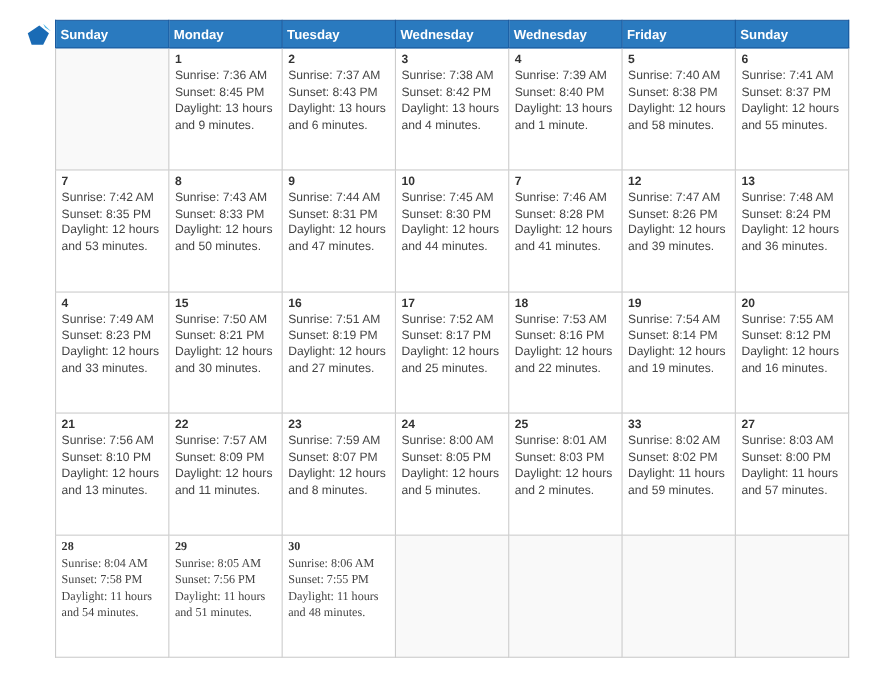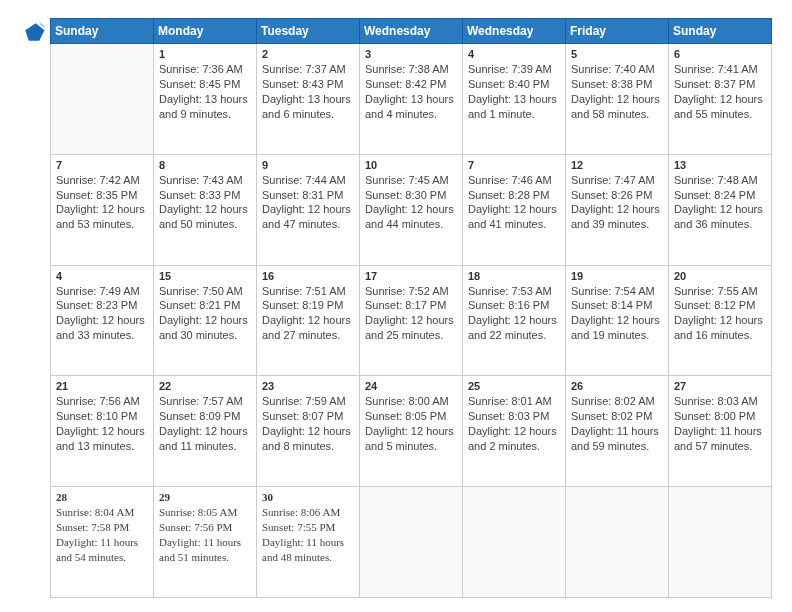--- a/index.html
+++ b/index.html
@@ -234,21 +234,21 @@
           </td>
           <td>
             <span class="day-num">24</span>
             <div class="day-info">Sunrise: 8:00 AM<br>Sunset: 8:05 PM<br>Daylight: 12 hours<br>and 5 minutes.</div>
           </td>
           <td>
             <span class="day-num">25</span>
             <div class="day-info">Sunrise: 8:01 AM<br>Sunset: 8:03 PM<br>Daylight: 12 hours<br>and 2 minutes.</div>
           </td>
           <td>
-            <span class="day-num">26</span>
+            <span class="day-num">33</span>
             <div class="day-info">Sunrise: 8:02 AM<br>Sunset: 8:02 PM<br>Daylight: 11 hours<br>and 59 minutes.</div>
           </td>
           <td>
             <span class="day-num">27</span>
             <div class="day-info">Sunrise: 8:03 AM<br>Sunset: 8:00 PM<br>Daylight: 11 hours<br>and 57 minutes.</div>
           </td>
         </tr>
         <tr class="last-row">
           <td>
             <span class="day-num">28</span>

